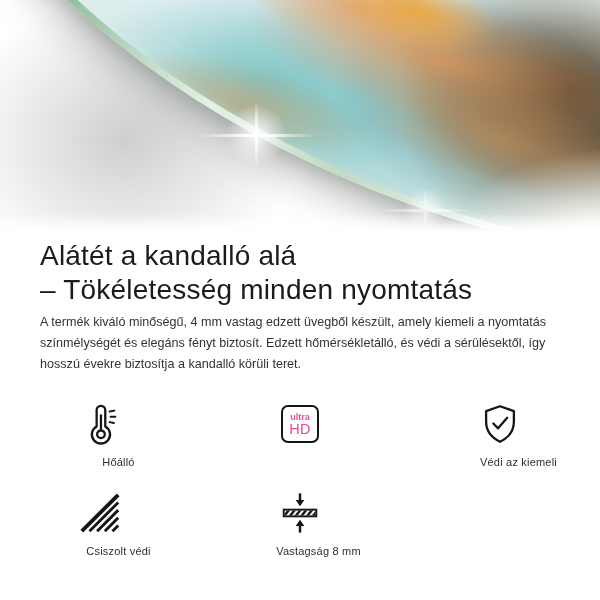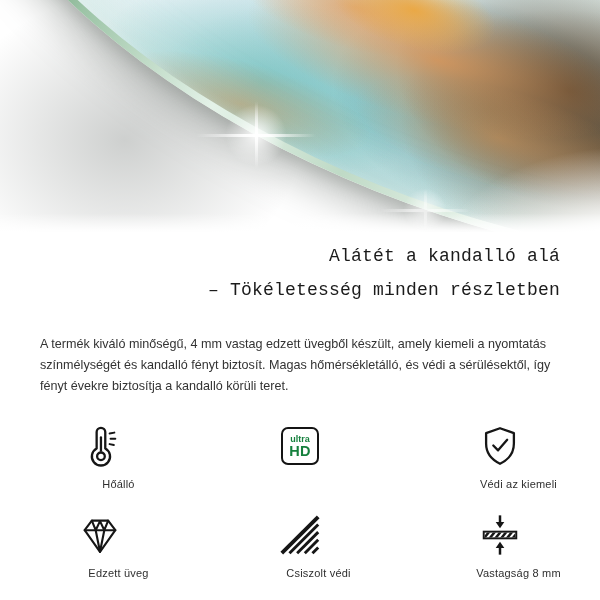--- a/index.html
+++ b/index.html
@@ -50,61 +50,61 @@
     background:radial-gradient(circle at 50% 50%,rgba(255,255,255,.95),rgba(255,255,255,0) 42%);}
   .sparkle::before{content:"";position:absolute;left:0;right:0;top:50%;height:3px;margin-top:-1.5px;
     background:linear-gradient(90deg,rgba(255,255,255,0),rgba(255,255,255,.9) 40%,#fff 50%,rgba(255,255,255,.9) 60%,rgba(255,255,255,0));}
   .sparkle::after{content:"";position:absolute;top:8%;bottom:8%;left:50%;width:3px;margin-left:-1.5px;
     background:linear-gradient(180deg,rgba(255,255,255,0),#fff 50%,rgba(255,255,255,0));}
   .s1{left:196px;top:95px;width:120px;height:80px;}
   .s2{left:380px;top:185px;width:90px;height:50px;opacity:.75;}
   
   .content{padding:0 40px;}
   h1{
-    margin:7px 0 0;font-family:Liberation Mono, monospace;font-weight:400;
-    font-size:18px;line-height:34px;color:#1b1b1b;letter-spacing:.2px;text-align:right;
+    margin:7px 0 0;font-family:Liberation Sans, sans-serif;font-weight:400;
+    font-size:28px;line-height:34px;color:#1b1b1b;letter-spacing:.2px;
   }
   h1 .t-line{display:block;}
-  .desc{margin-top:27px;font-size:12.6px;line-height:21px;color:#333;}
+  .desc{margin-top:5px;font-size:12.6px;line-height:21px;color:#333;}
   .desc div{white-space:nowrap;}
   
   .features{display:grid;grid-template-columns:repeat(3,1fr);row-gap:22px;margin-top:26px;}
   .feature{display:flex;flex-direction:column;align-items:center;}
   .feature .icn{height:46px;display:flex;align-items:center;justify-content:center;}
   .feature .lbl{margin-top:9px;font-size:11px;color:#2f2f2f;letter-spacing:.2px;padding-left:37px;}
   svg{display:block;}
   .uhd{width:34px;height:34px;border:2.6px solid #141414;border-radius:7px;
-    display:flex;flex-direction:column;align-items:center;justify-content:center;color:#15803d;}
+    display:flex;flex-direction:column;align-items:center;justify-content:center;color:#ec4899;}
   .uhd .u{font-size:9px;font-weight:700;line-height:9px;}
-  .uhd .h{font-size:14.5px;font-weight:700;line-height:14px;letter-spacing:.3px;}
+  .uhd .h{font-size:14.5px;font-weight:400;line-height:14px;letter-spacing:.3px;}
 </style>
 </head>
 <body>
 
 <div>
 
   <div class="hero">
     <div class="hero-shadow"></div>
     <div class="glass">
       <div class="glass-face"></div>
     </div>
     <div class="hero-fade"></div>
     <div class="sparkle s1"></div>
     <div class="sparkle s2"></div>
   </div>
 
   <div class="content">
     <h1>
       <span class="t-line">Alátét a kandalló alá</span>
-      <span class="t-line">– Tökéletesség minden részletben</span>
+      <span class="t-line">– Tökéletesség minden nyomtatás</span>
     </h1>
     <div class="desc">
       <div>A termék kiváló minőségű, 4 mm vastag edzett üvegből készült, amely kiemeli a nyomtatás</div>
-      <div>színmélységét és kandalló fényt biztosít. Magas hőmérsékletálló, és védi a sérülésektől, így</div>
-      <div>fényt évekre biztosítja a kandalló körüli teret.</div>
+      <div>színmélységét és elegáns fényt biztosít. Edzett hőmérsékletálló, és védi a sérülésektől, így</div>
+      <div>hosszú évekre biztosítja a kandalló körüli teret.</div>
     </div>
   </div>
 
   <div class="features">
 
     <div class="feature">
       <div class="icn">
         <svg width="46" height="46" viewBox="0 0 48 48" fill="none" stroke="#161616" stroke-width="2.4" stroke-linecap="round" stroke-linejoin="round">
           <path d="M20.5 9.5 a4.5 4.5 0 0 1 9 0 V26.5 a9.5 9.5 0 1 1 -9 0 Z"></path>
           <line x1="25" y1="15" x2="25" y2="29"></line>
@@ -131,31 +131,20 @@
     <div class="feature">
       <div class="icn">
         <svg width="46" height="46" viewBox="0 0 48 48" fill="none" stroke="#161616" stroke-width="2.4" stroke-linecap="round" stroke-linejoin="round">
           <path d="M24 5.5 L38.5 10.5 V21.5 C38.5 31.5 32.5 38.5 24 42.5 C15.5 38.5 9.5 31.5 9.5 21.5 V10.5 Z"></path>
           <path d="M17 23.5 L22 28.5 L31.5 17.5"></path>
         </svg>
       </div>
       <div class="lbl">Védi az kiemeli</div>
     </div>
 
-    <div class="feature">
-      <div class="icn">
-        <svg width="46" height="46" viewBox="0 0 48 48" fill="none" stroke="#161616" stroke-width="2.2" stroke-linecap="round" stroke-linejoin="round">
-          <path d="M15.5 9 H32.5 L40 19 L24 41.5 L8 19 Z"></path>
-          <path d="M8 19 H40"></path>
-          <path d="M15.5 9 L19.5 19 L24 9.5 L28.5 19 L32.5 9"></path>
-          <path d="M19.5 19 L24 41.5 L28.5 19"></path>
-        </svg>
-      </div>
-      <div class="lbl">Edzett üveg</div>
-    </div>
 
     <div class="feature">
       <div class="icn">
         <svg width="46" height="46" viewBox="0 0 48 48" fill="none" stroke="#161616" stroke-linecap="butt">
           <line x1="5" y1="43" x2="43" y2="5" stroke-width="4"></line>
           <line x1="13" y1="43" x2="43" y2="13" stroke-width="3"></line>
           <line x1="21" y1="43" x2="43" y2="21" stroke-width="3"></line>
           <line x1="29" y1="43" x2="43" y2="29" stroke-width="3"></line>
           <line x1="37" y1="43" x2="43" y2="37" stroke-width="3"></line>
         </svg>

